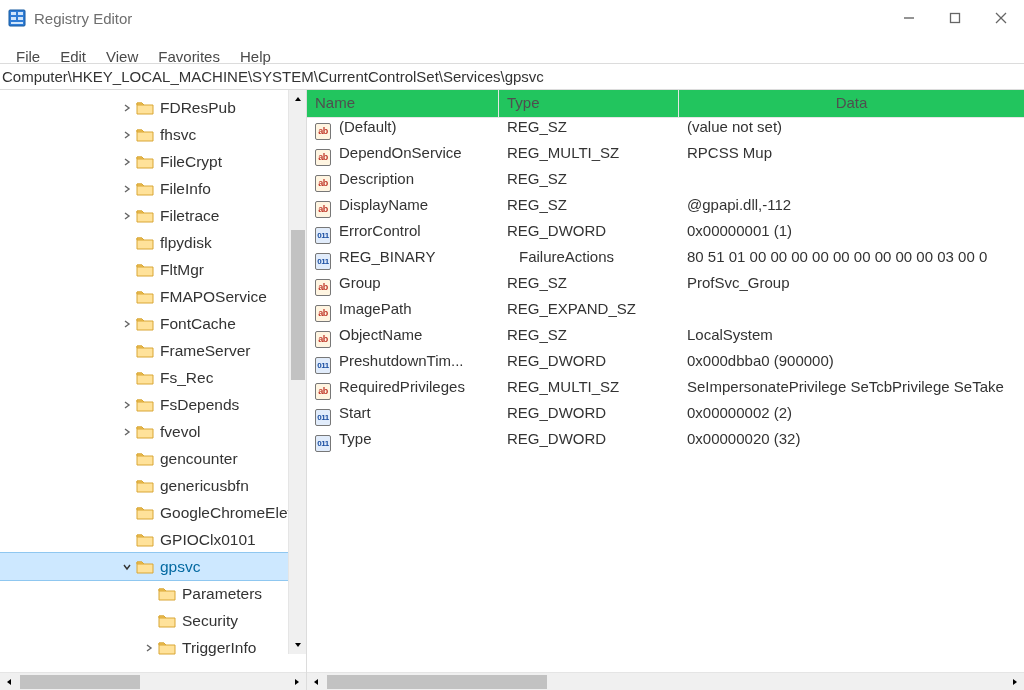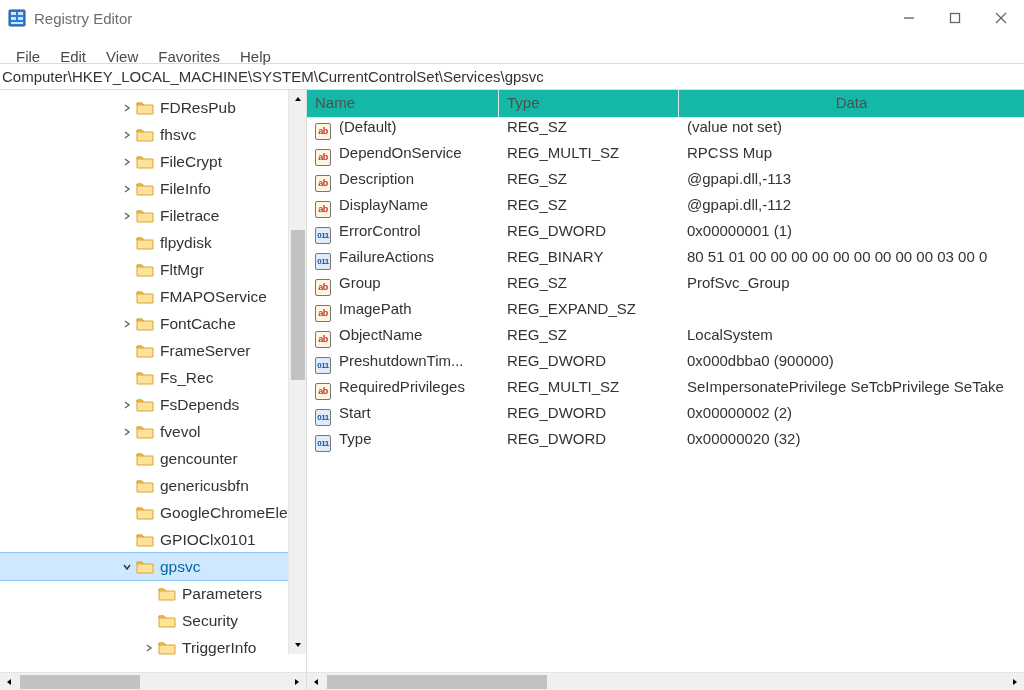--- a/index.html
+++ b/index.html
@@ -118,21 +118,21 @@
   .listpane {
     flex: 1;
     display: flex;
     flex-direction: column;
     overflow: hidden;
     position: relative;
   }
   .list-header {
     display: flex;
     height: 28px;
-    background: #14b8a6;
+    background: #22c55e;
     border-bottom: 1px solid #e5e5e5;
     font-size: 15px;
     color: #4f4f4f;
   }
   .list-header .col {
     padding: 4px 8px;
     border-right: 1px solid #e5e5e5;
   }
   .list-rows {
     flex: 1;
@@ -589,21 +589,20 @@
           <span class="cell col-name">DependOnService</span>
           <span class="cell col-type">REG_MULTI_SZ</span>
           <span class="cell col-data">RPCSS Mup</span>
         </div>
         <div class="list-row">
           <span class="cell iconcell">
             <span class="valicon sz"></span>
           </span>
           <span class="cell col-name">Description</span>
           <span class="cell col-type">REG_SZ</span>
-          <span class="cell col-data">@gpapi.dll,-113</span>
         </div>
         <div class="list-row">
           <span class="cell iconcell">
             <span class="valicon sz"></span>
           </span>
           <span class="cell col-name">DisplayName</span>
           <span class="cell col-type">REG_SZ</span>
           <span class="cell col-data">@gpapi.dll,-112</span>
         </div>
         <div class="list-row">
@@ -611,22 +610,22 @@
             <span class="valicon num"></span>
           </span>
           <span class="cell col-name">ErrorControl</span>
           <span class="cell col-type">REG_DWORD</span>
           <span class="cell col-data">0x00000001 (1)</span>
         </div>
         <div class="list-row">
           <span class="cell iconcell">
             <span class="valicon num"></span>
           </span>
+          <span class="cell col-type">REG_BINARY</span>
           <span class="cell col-name">FailureActions</span>
-          <span class="cell col-type">REG_BINARY</span>
           <span class="cell col-data">80 51 01 00 00 00 00 00 00 00 00 00 03 00 0</span>
         </div>
         <div class="list-row">
           <span class="cell iconcell">
             <span class="valicon sz"></span>
           </span>
           <span class="cell col-name">Group</span>
           <span class="cell col-type">REG_SZ</span>
           <span class="cell col-data">ProfSvc_Group</span>
         </div>

